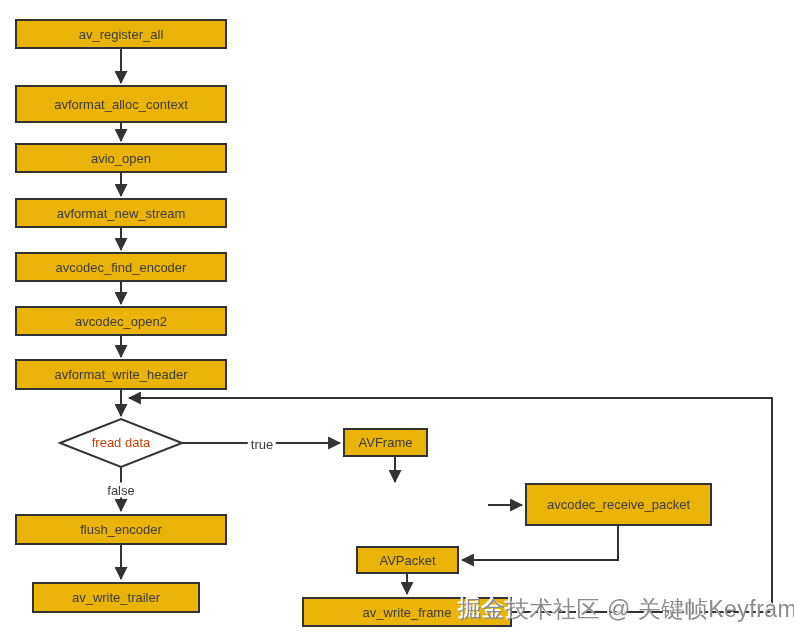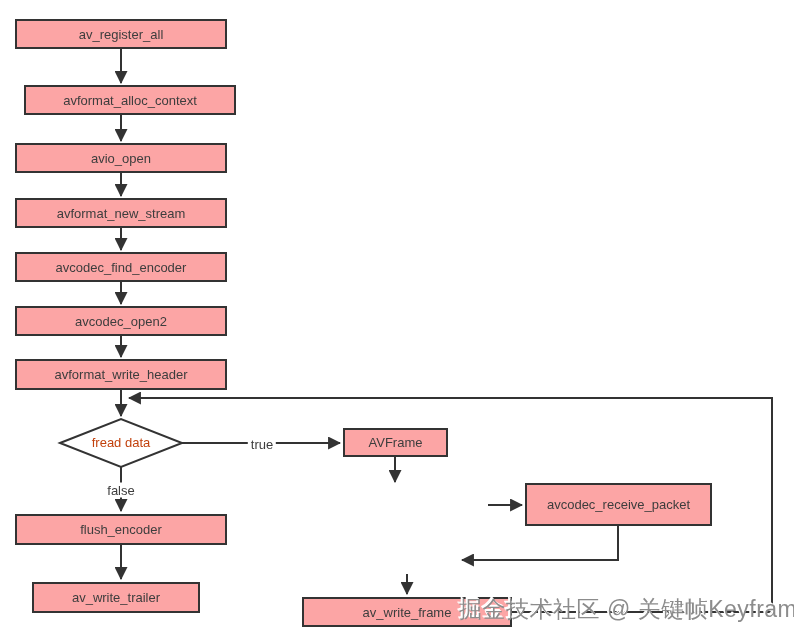--- a/index.html
+++ b/index.html
@@ -14,21 +14,21 @@
   #connectors {
     position: absolute;
     left: 0; top: 0;
     width: 794px; height: 643px;
     z-index: 1;
   }
   .box {
     position: absolute;
     box-sizing: border-box;
     border: 2px solid #333333;
-    background: #fca5a5;
+    background: #eab308;
     display: flex;
     align-items: center;
     justify-content: center;
     font-size: 13px;
     color: #3d3d3d;
     z-index: 2;
     white-space: nowrap;
   }
   .diamond-label {
     position: absolute;
@@ -88,21 +88,21 @@
       <polyline points="618,526 618,560 462,560" marker-end="url(#arrow)"></polyline>
       <line x1="407" y1="574" x2="407" y2="594" marker-end="url(#arrow)"></line>
       <polyline points="512,612 772,612 772,398 129,398" marker-end="url(#arrow)"></polyline>
     </g>
     <polygon points="60,443 121,419 182,443 121,467" fill="#ffffff" stroke="#333333" stroke-width="2"></polygon>
   </svg>
 
   <div class="box" style="left:15px;top:19px;width:212px;height:30px">
     <span>av_register_all</span>
   </div>
-  <div class="box" style="left:24px;top:85px;width:212px;height:30px">
+  <div class="box" style="left:15px;top:85px;width:212px;height:38px">
     <span>avformat_alloc_context</span>
   </div>
   <div class="box" style="left:15px;top:143px;width:212px;height:30px">
     <span>avio_open</span>
   </div>
   <div class="box" style="left:15px;top:198px;width:212px;height:30px">
     <span>avformat_new_stream</span>
   </div>
   <div class="box" style="left:15px;top:252px;width:212px;height:30px">
     <span>avcodec_find_encoder</span>
@@ -120,25 +120,28 @@
     <span>av_write_trailer</span>
   </div>
 
   <div class="diamond-label" style="left:60px;top:435px;width:122px">
     <span>fread data</span>
   </div>
 
   <div class="edge-label" style="left:262px;top:444px">true</div>
   <div class="edge-label" style="left:121px;top:490px">false</div>
 
-  <div class="box" style="left:343px;top:428px;width:105px;height:29px">
+  <div class="box" style="left:343px;top:428px;width:85px;height:29px">
     <span>AVFrame</span>
   </div>
   <div class="box" style="left:525px;top:483px;width:187px;height:43px">
     <span>avcodec_receive_packet</span>
+  </div>
+  <div class="box" style="left:356px;top:546px;width:103px;height:28px">
+    <span>AVPacket</span>
   </div>
   <div class="box" style="left:302px;top:597px;width:210px;height:30px">
     <span>av_write_frame</span>
   </div>
 
   <div class="watermark">掘金技术社区 @ 关键帧Keyframe</div>
 
 </div>
 
 </body></html>

